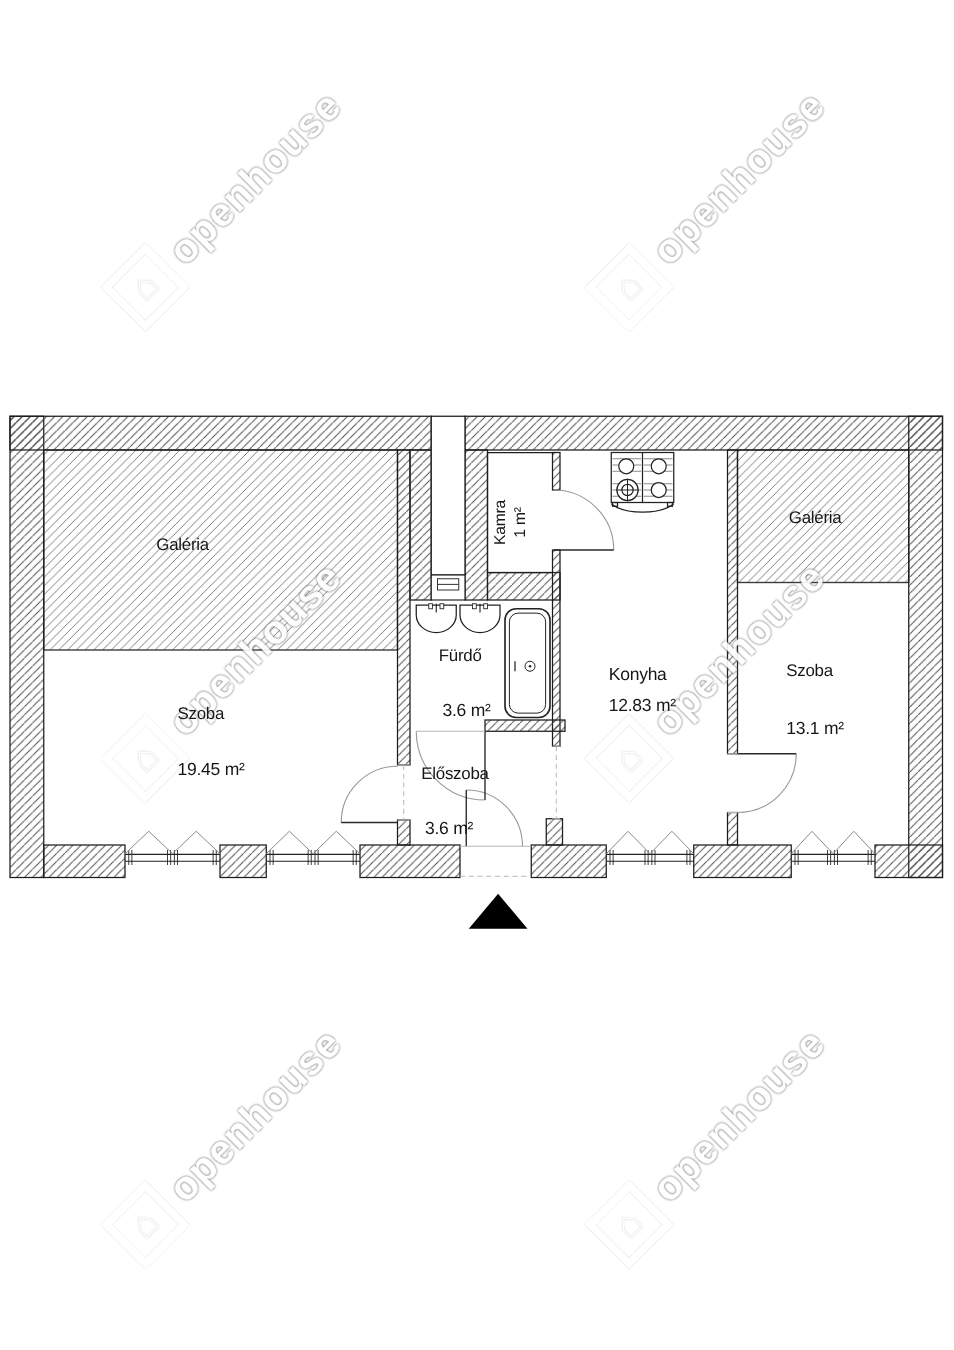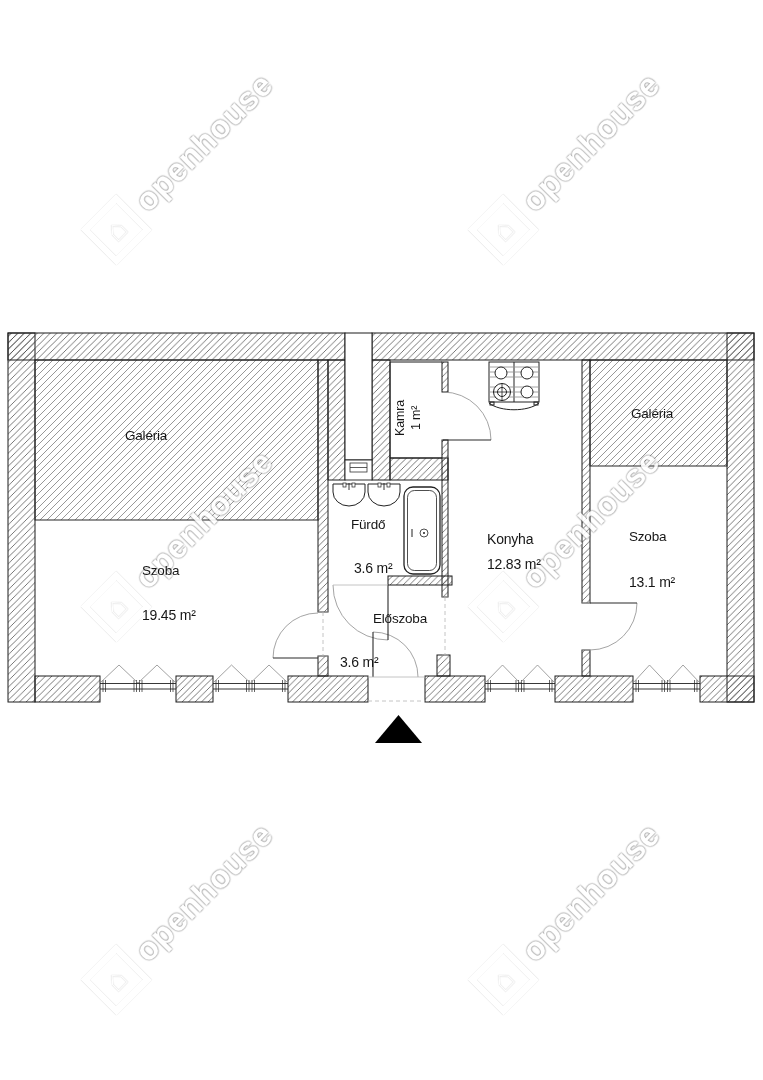--- a/index.html
+++ b/index.html
@@ -236,21 +236,21 @@
     <span>Kamra</span>
     <span>1 m²</span>
   </div>
 
   <div class="label" style="left:351px; top:518px;">Fürdő</div>
   <div class="label big" style="left:354px; top:541px;">3.6 m²</div>
 
   <div class="label big" style="left:487px; top:512px;">Konyha</div>
   <div class="label big" style="left:487px; top:537px;">12.83 m²</div>
 
-  <div class="label" style="left:337px; top:612px;margin-left:36px;">Előszoba</div>
+  <div class="label" style="left:337px; top:612px;">Előszoba</div>
   <div class="label big" style="left:340px; top:635px;">3.6 m²</div>
 
   <div class="label" style="left:631px; top:407px;">Galéria</div>
 
   <div class="label" style="left:629px; top:530px;">Szoba</div>
   <div class="label big" style="left:629px; top:555px;">13.1 m²</div>
 
 </div>
 
 </body></html>

